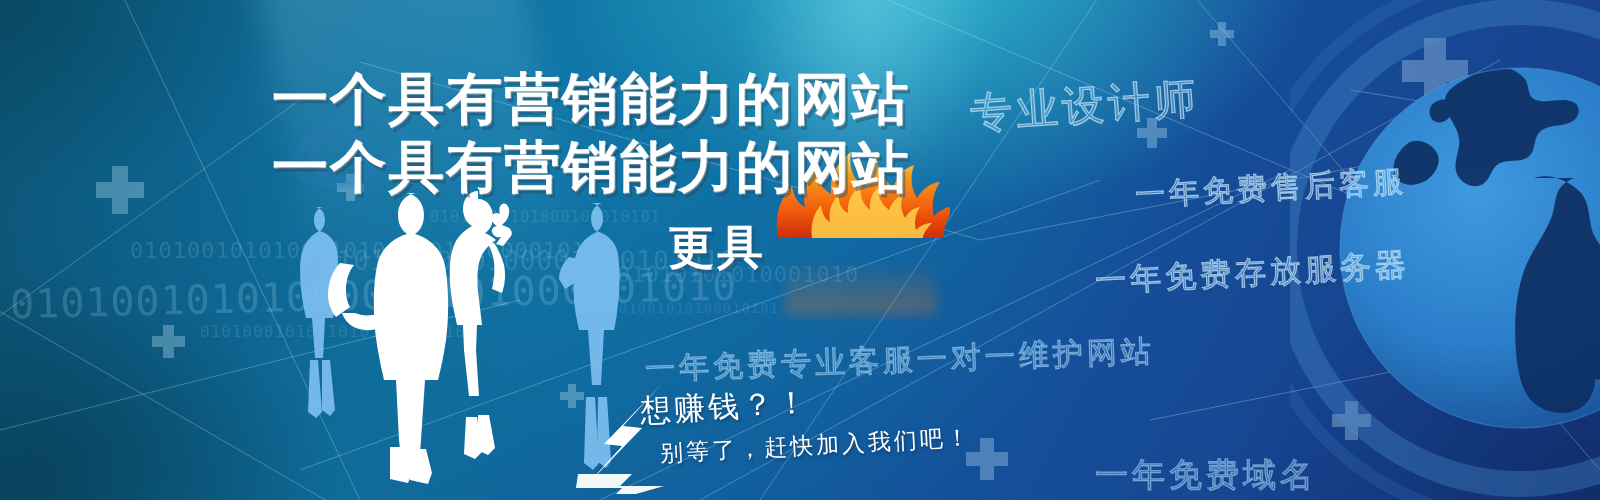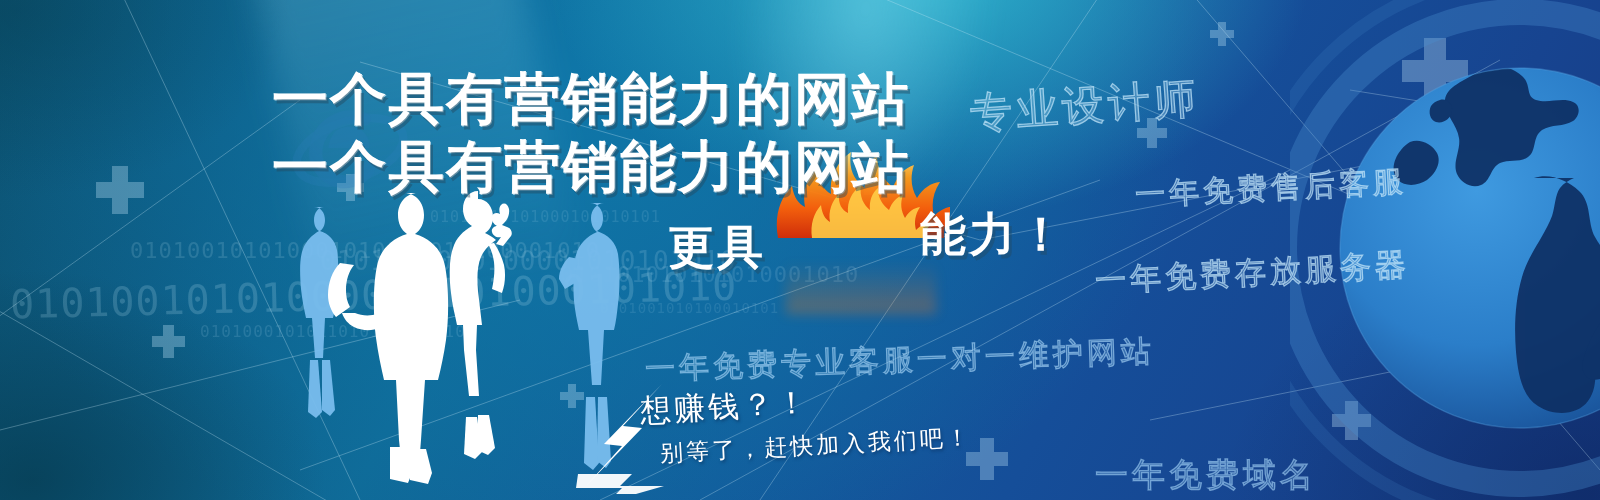--- a/index.html
+++ b/index.html
@@ -239,21 +239,20 @@
     <g fill="#ffd24a" opacity=".85">
       <path d="M52 130c-2-14 2-25 9-33 1 9 4 14 9 17-2-11 2-21 9-28-1 10 3 16 9 19-1-12 4-21 13-28-2 12 3 20 9 25-1-9 2-17 8-22 0 11 5 17 11 22 3-8 8-13 14-15-3 8-2 16 2 23 4-7 9-10 15-11-5 8-6 15-4 23 5-5 10-7 16-7-7 7-10 14-9 15z"></path>
     </g>
   </svg>
   <div class="flame-reflect"></div>
 
   <div class="headline">
     <div class="hl-line hl1">一个具有营销能力的网站</div>
     <div class="hl-line hl2">一个具有营销能力的网站</div>
     <div class="hl-line hl3">更具</div>
-    <div class="hl-line hl3b">能力！</div>
   </div>
 
   <div class="feat f1">专业设计师</div>
   <div class="feat f2">一年免费售后客服</div>
   <div class="feat f3">一年免费存放服务器</div>
   <div class="feat f4">一年免费专业客服一对一维护网站</div>
   <div class="feat f5">一年免费域名</div>
 
   <svg class="bolts" viewBox="0 0 120 112">
     <g fill="#ffffff">

